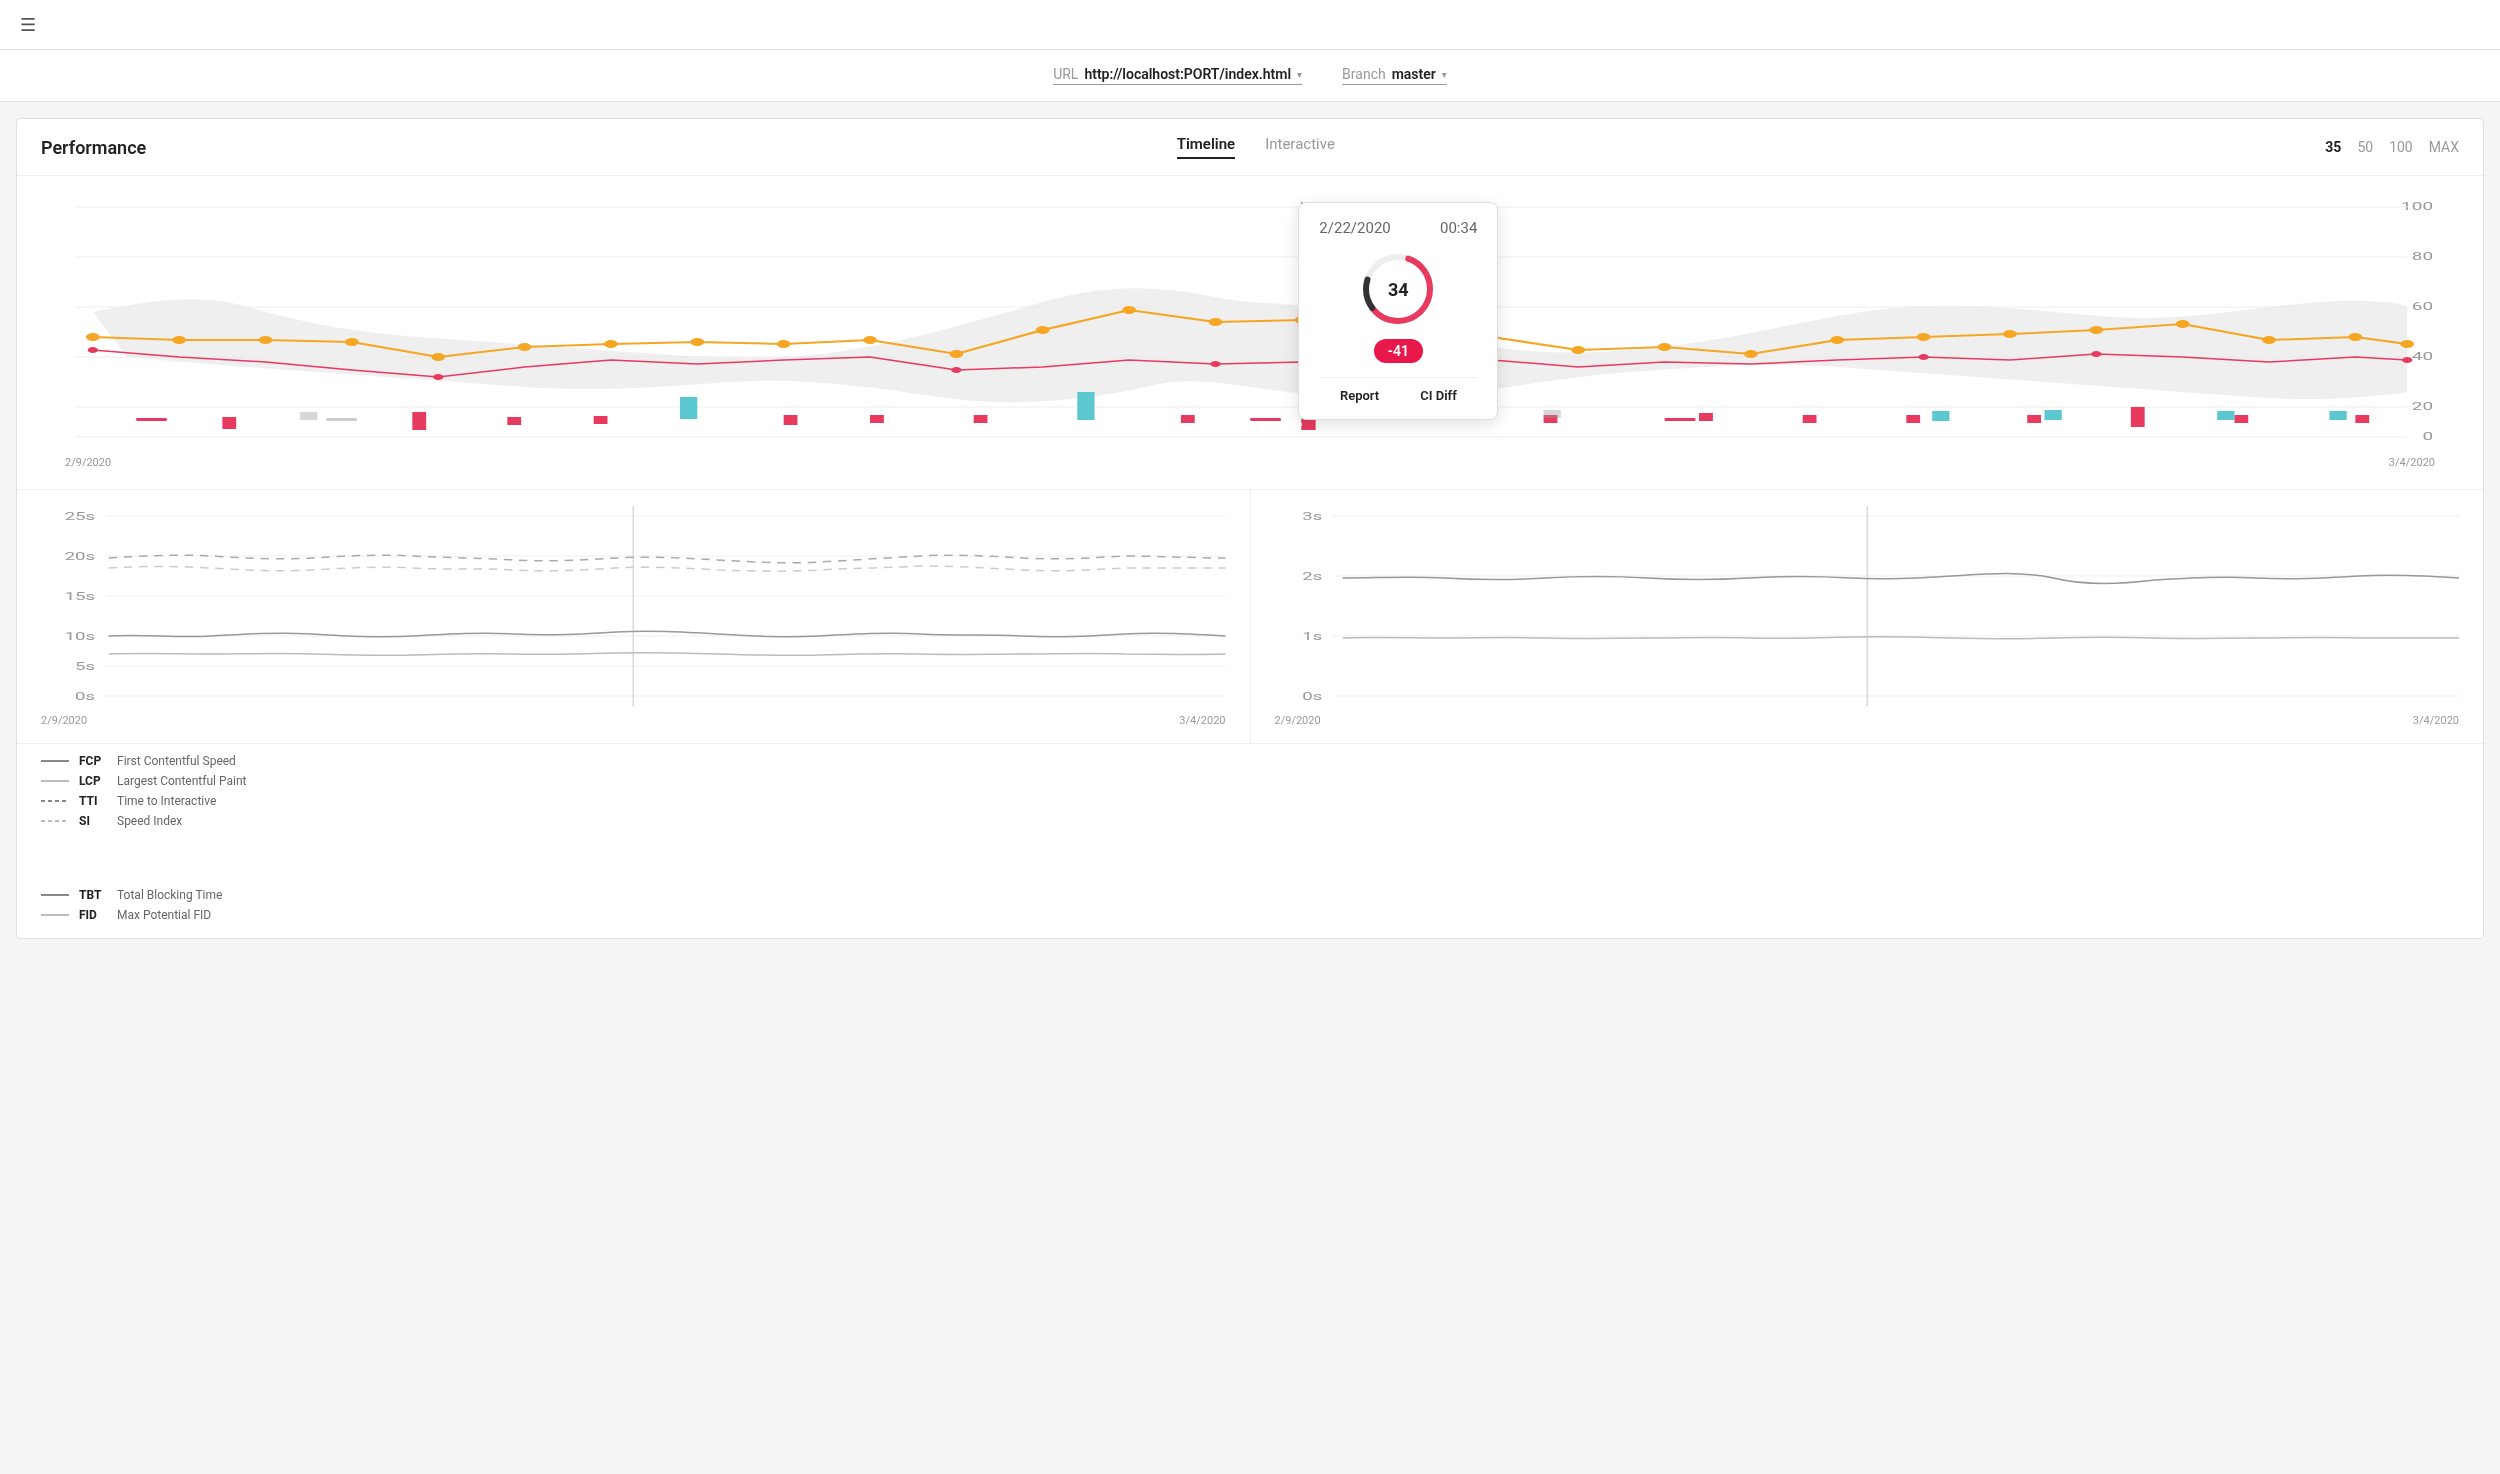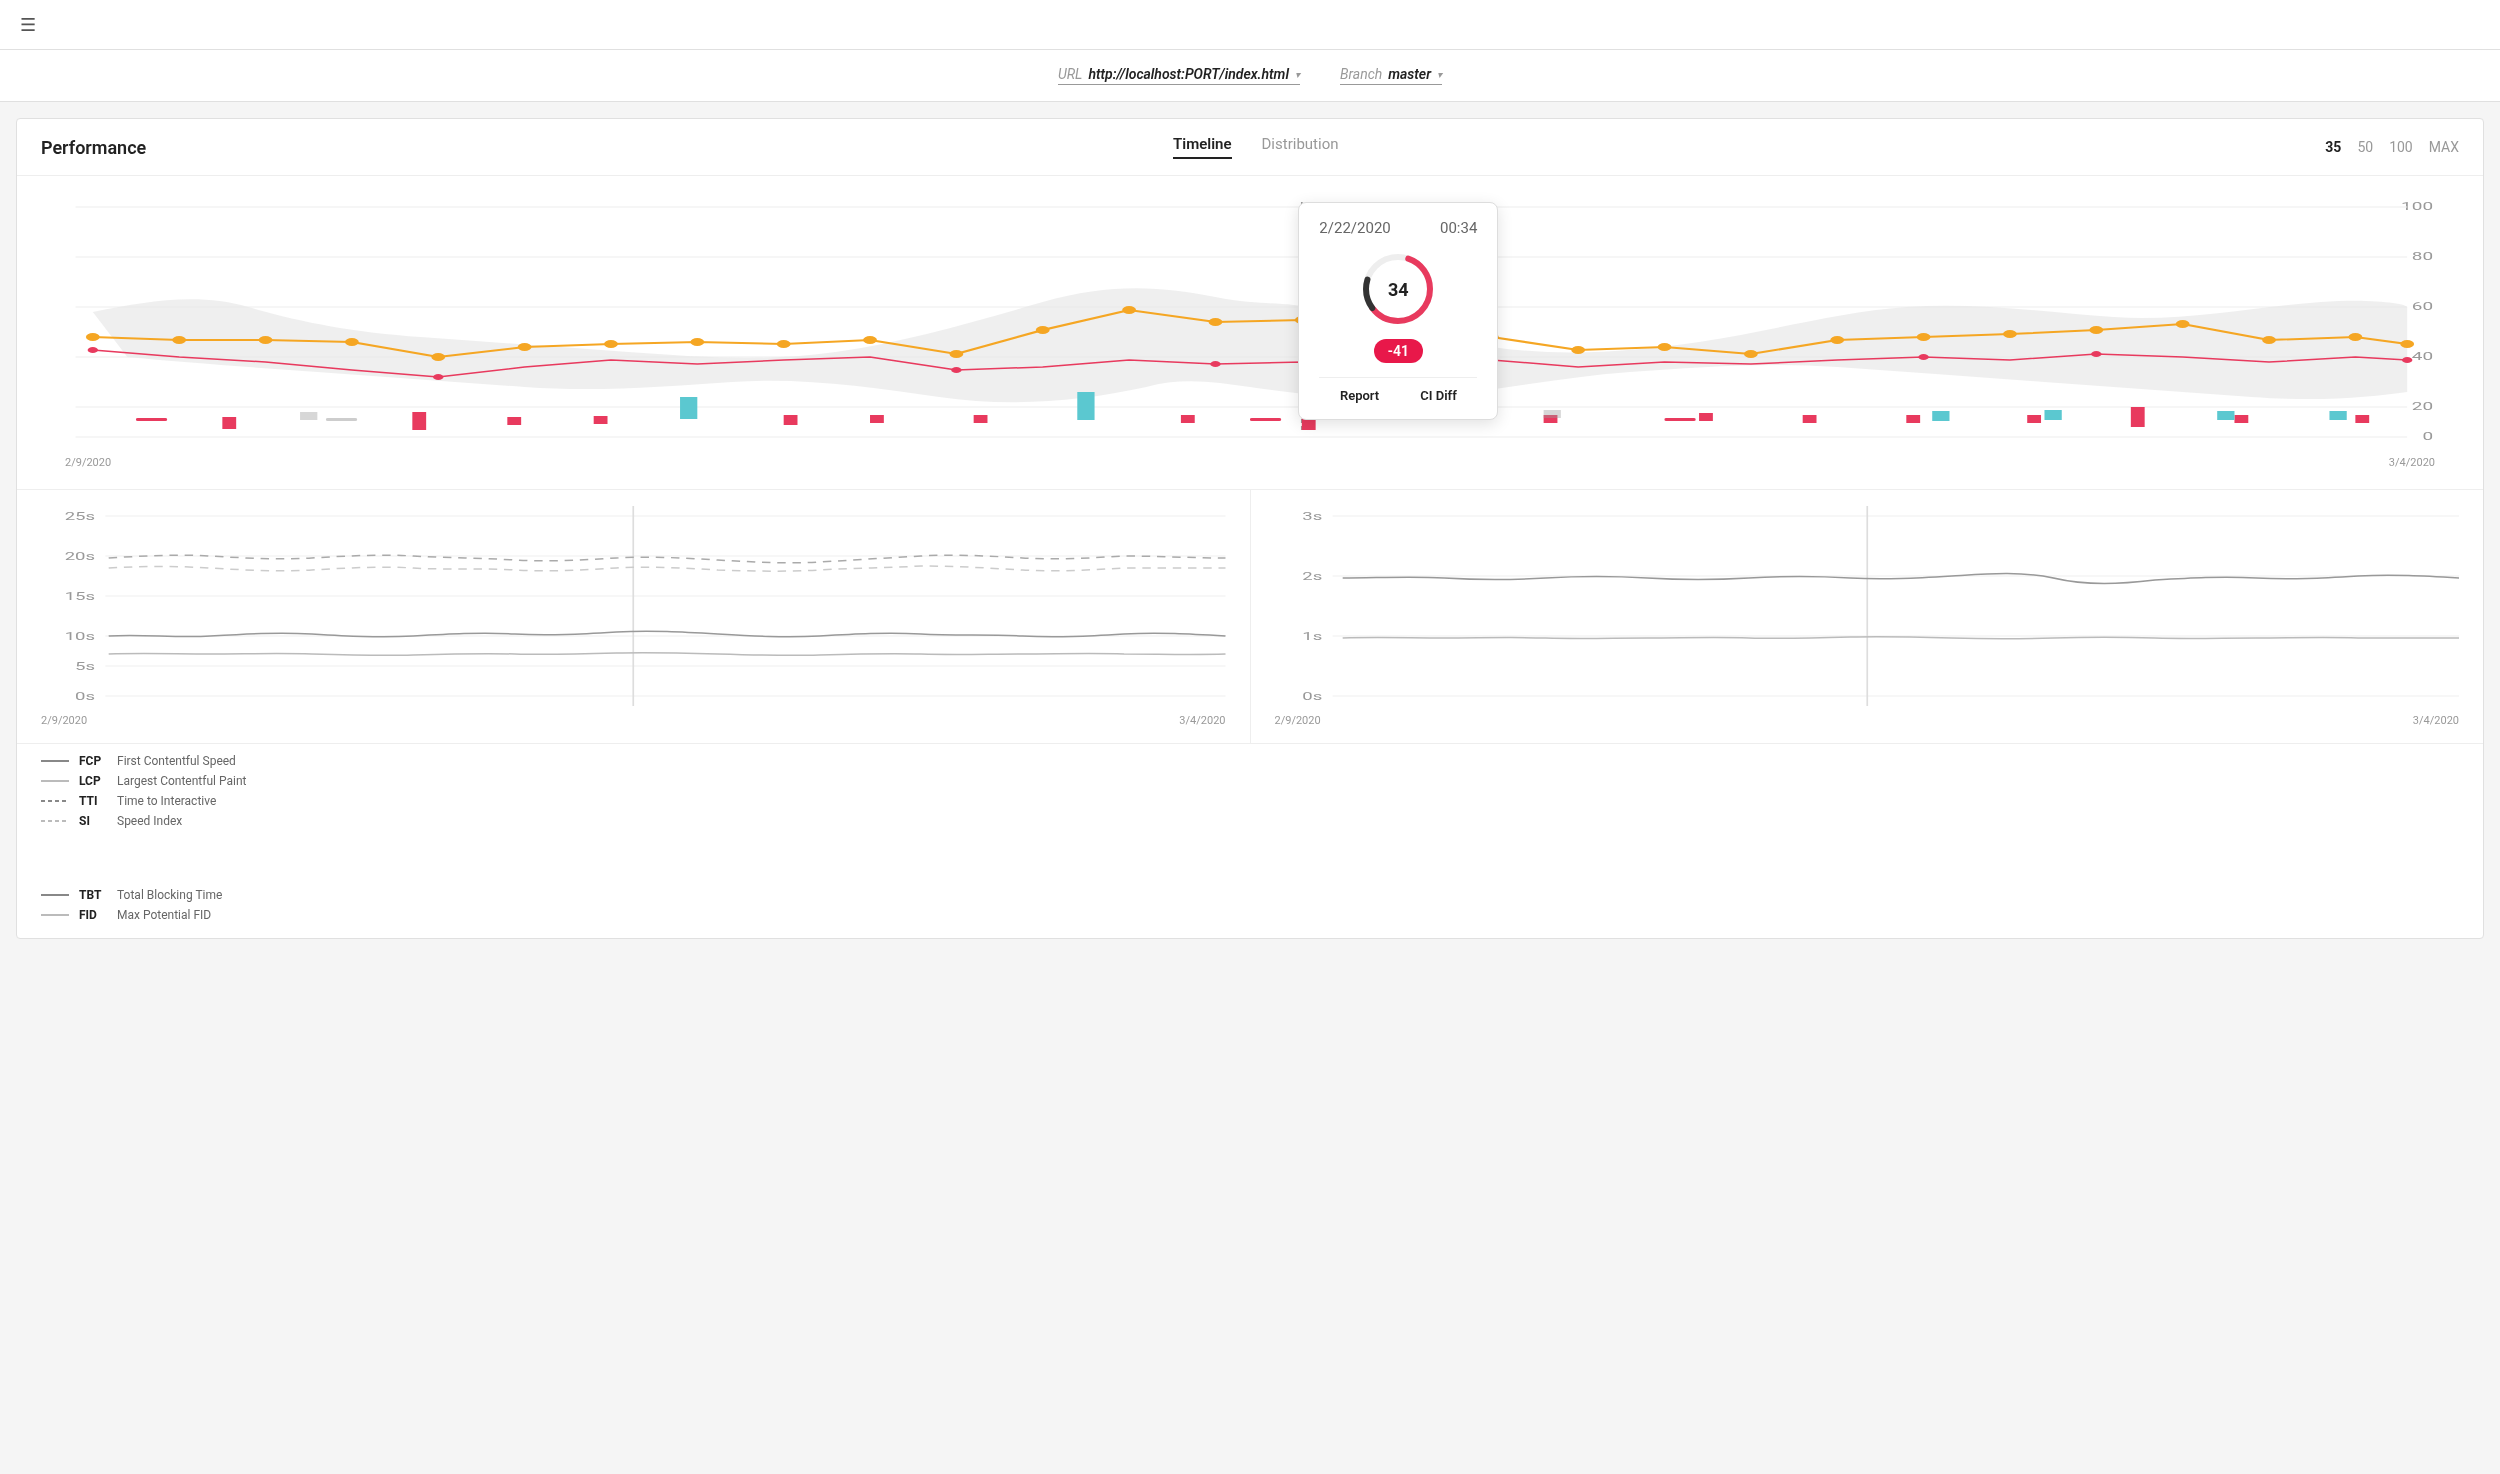--- a/index.html
+++ b/index.html
@@ -16,21 +16,20 @@
     .menu-icon { font-size: 18px; cursor: pointer; color: #555; }
 
     .url-bar {
       background: #fff;
       border-bottom: 1px solid #e0e0e0;
       padding: 16px 20px;
       display: flex;
       justify-content: center;
       align-items: center;
       gap: 40px;
-      font-style: italic;
     }
     .url-selector, .branch-selector {
       display: flex;
       align-items: center;
       gap: 6px;
       font-size: 14px;
       cursor: pointer;
       border-bottom: 1px solid #999;
       padding-bottom: 2px;
     }
@@ -223,21 +222,21 @@
     <span class="chevron">▾</span>
   </div>
 </div>
 
 <div class="main-content">
 
   <div class="panel-header">
     <div class="panel-title">Performance</div>
     <div class="tabs">
       <div class="tab active">Timeline</div>
-      <div class="tab">Distribution</div>
+      <div class="tab">Interactive</div>
     </div>
     <div class="count-buttons">
       <span class="count-btn active">35</span>
       <span class="count-btn">50</span>
       <span class="count-btn">100</span>
       <span class="count-btn">MAX</span>
     </div>
   </div>
 
   <div class="overview-section">

